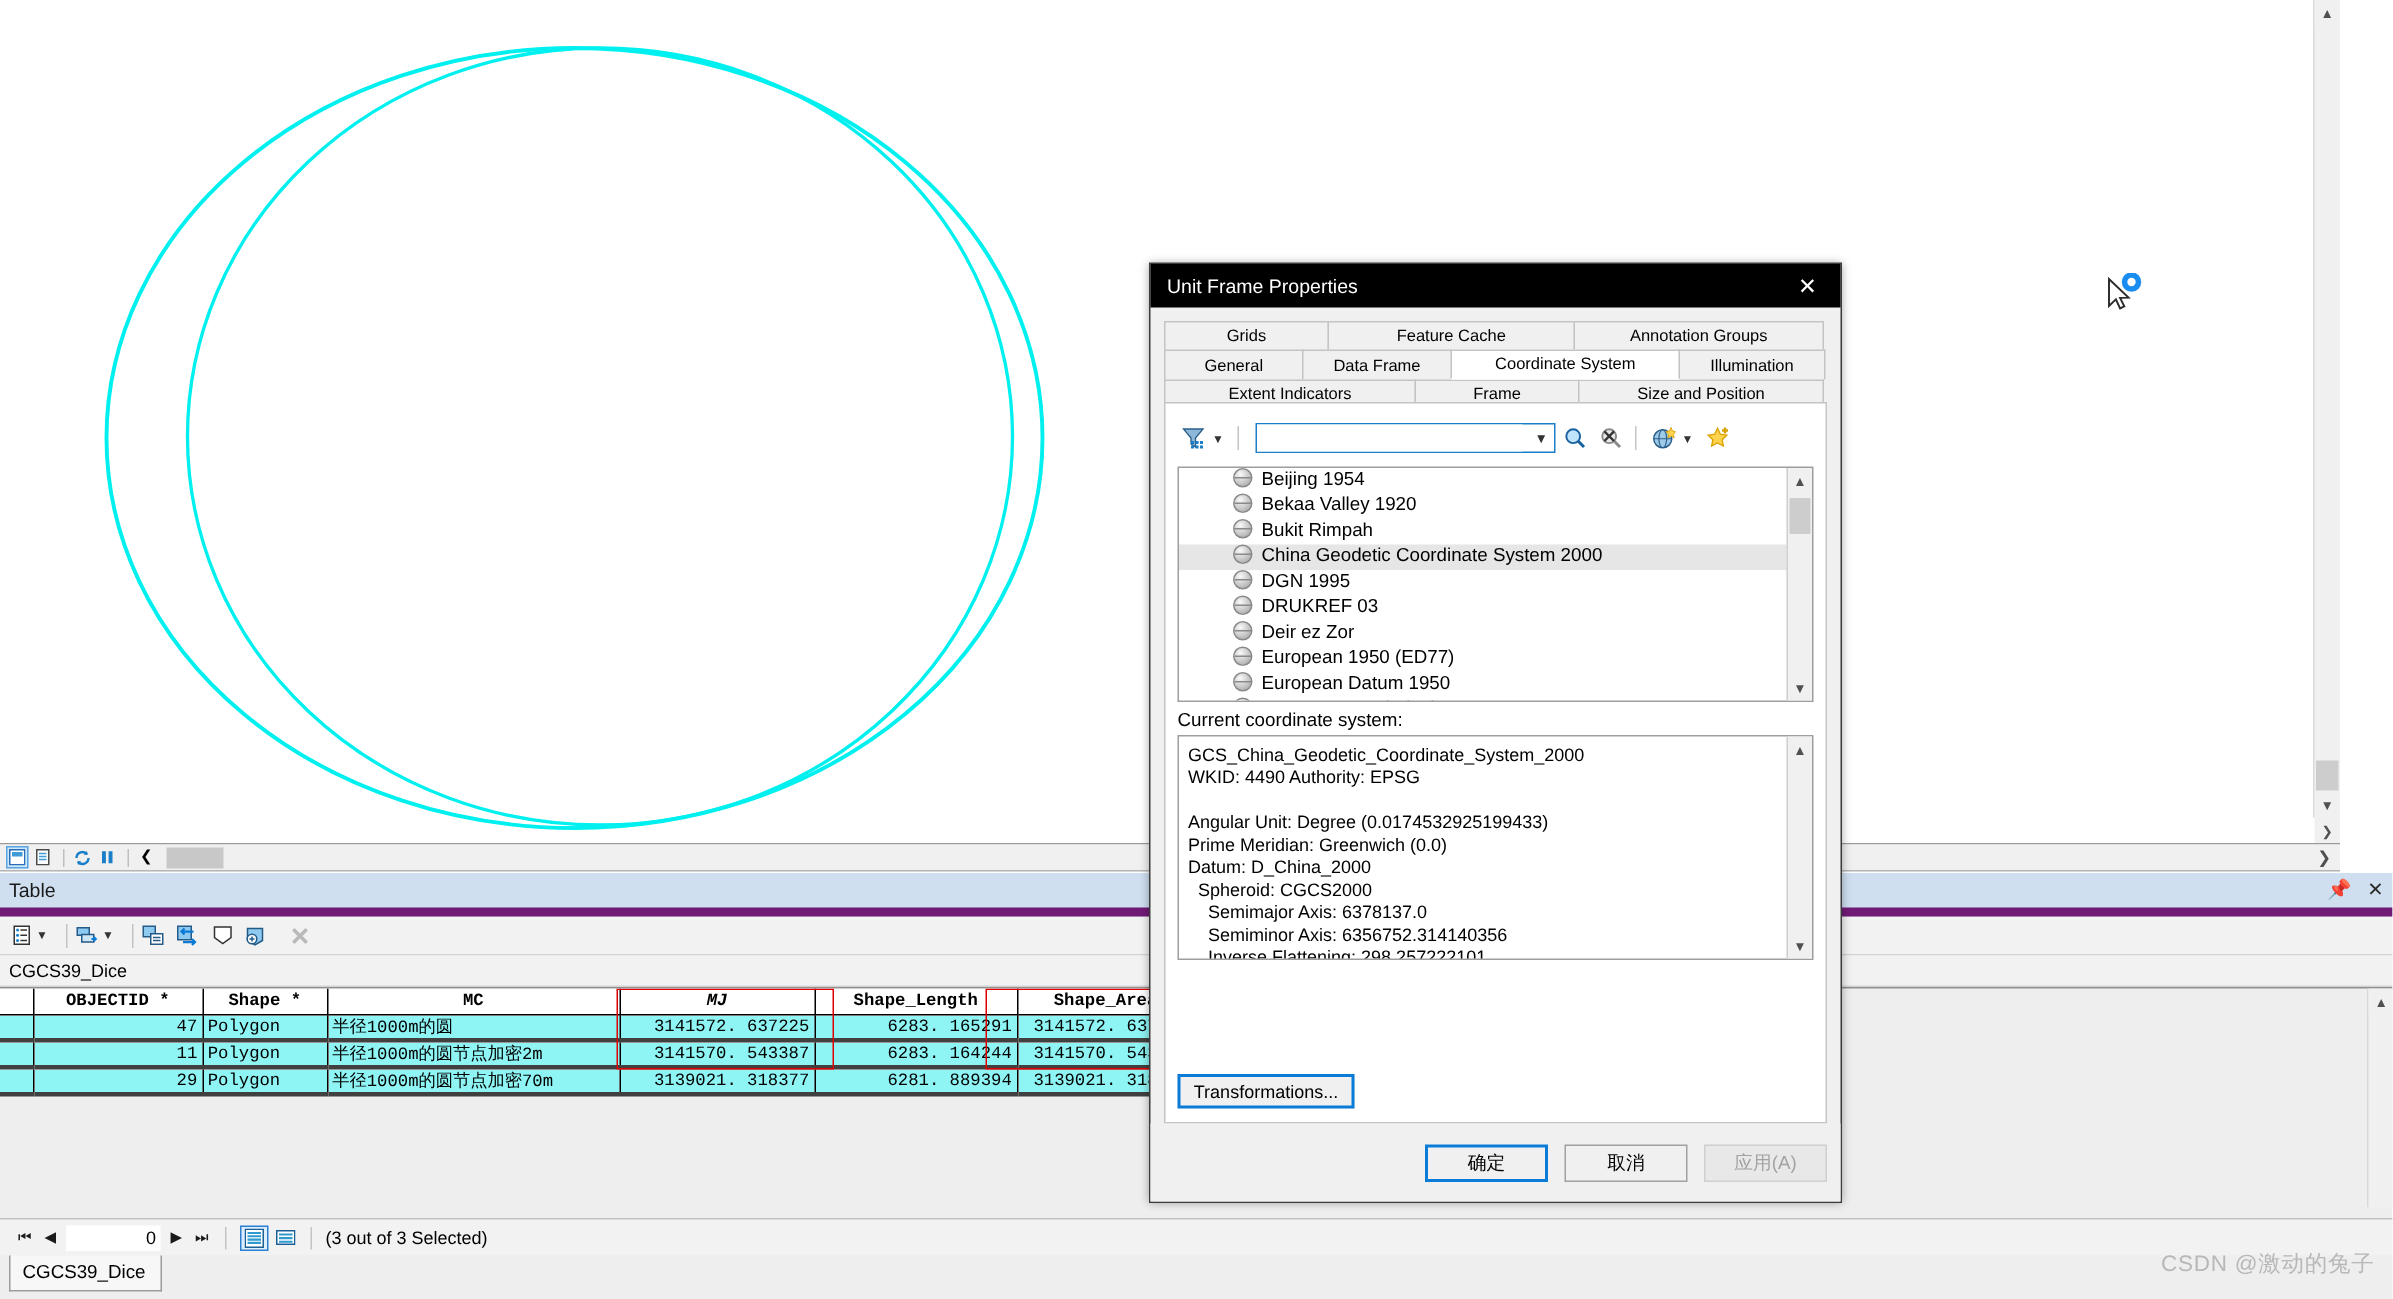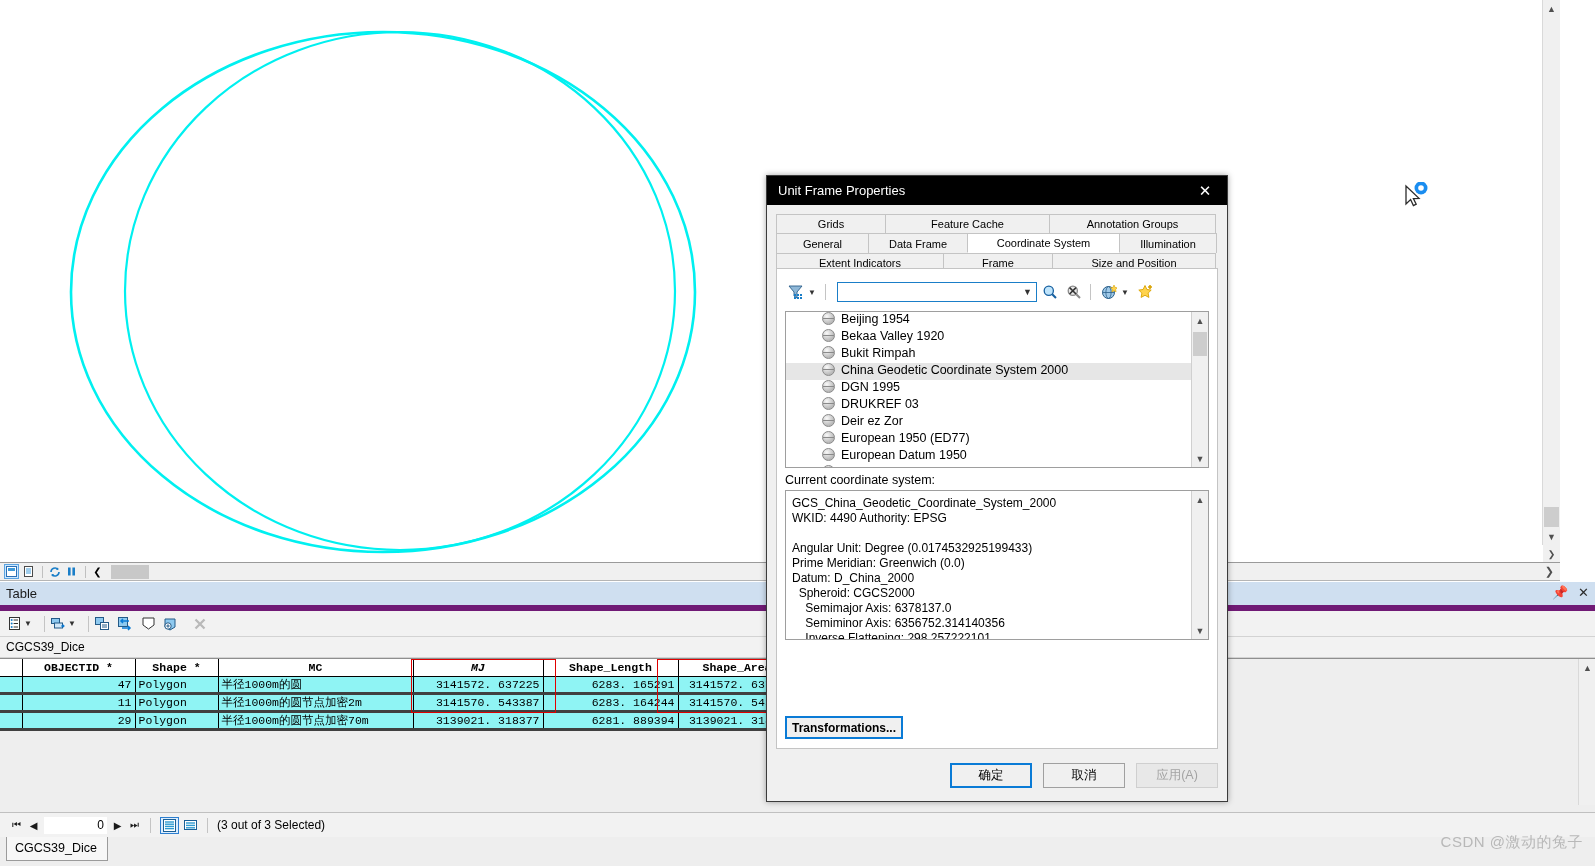--- a/index.html
+++ b/index.html
@@ -213,21 +213,21 @@
     padding:5px 6px;font-size:12px;line-height:15px;white-space:pre;
   }
   #cur-scroll{
     position:absolute;right:0;top:0;width:16px;bottom:0;background:#f0f0f0;border-left:1px solid #d0d0d0;
   }
 
   
   #btn-transform{
     position:absolute;left:8px;bottom:9px;width:118px;height:23px;
     background:#f0f0f0;border:2px solid #0a7bd6;font-size:12px;
-    display:flex;align-items:center;justify-content:center;box-sizing:border-box;font-weight:bold;
+    display:flex;align-items:center;justify-content:center;box-sizing:border-box;
   }
 
   
   #dlg-buttons{
     position:absolute;left:0;right:0;bottom:0;height:52px;background:#f0f0f0;
     display:flex;align-items:center;justify-content:flex-end;padding-right:9px;box-sizing:border-box;
   }
   .dbtn{
     width:82px;height:25px;font-size:12.5px;background:#f0f0f0;border:1px solid #a0a0a0;
     display:flex;align-items:center;justify-content:center;margin-left:11px;box-sizing:border-box;

